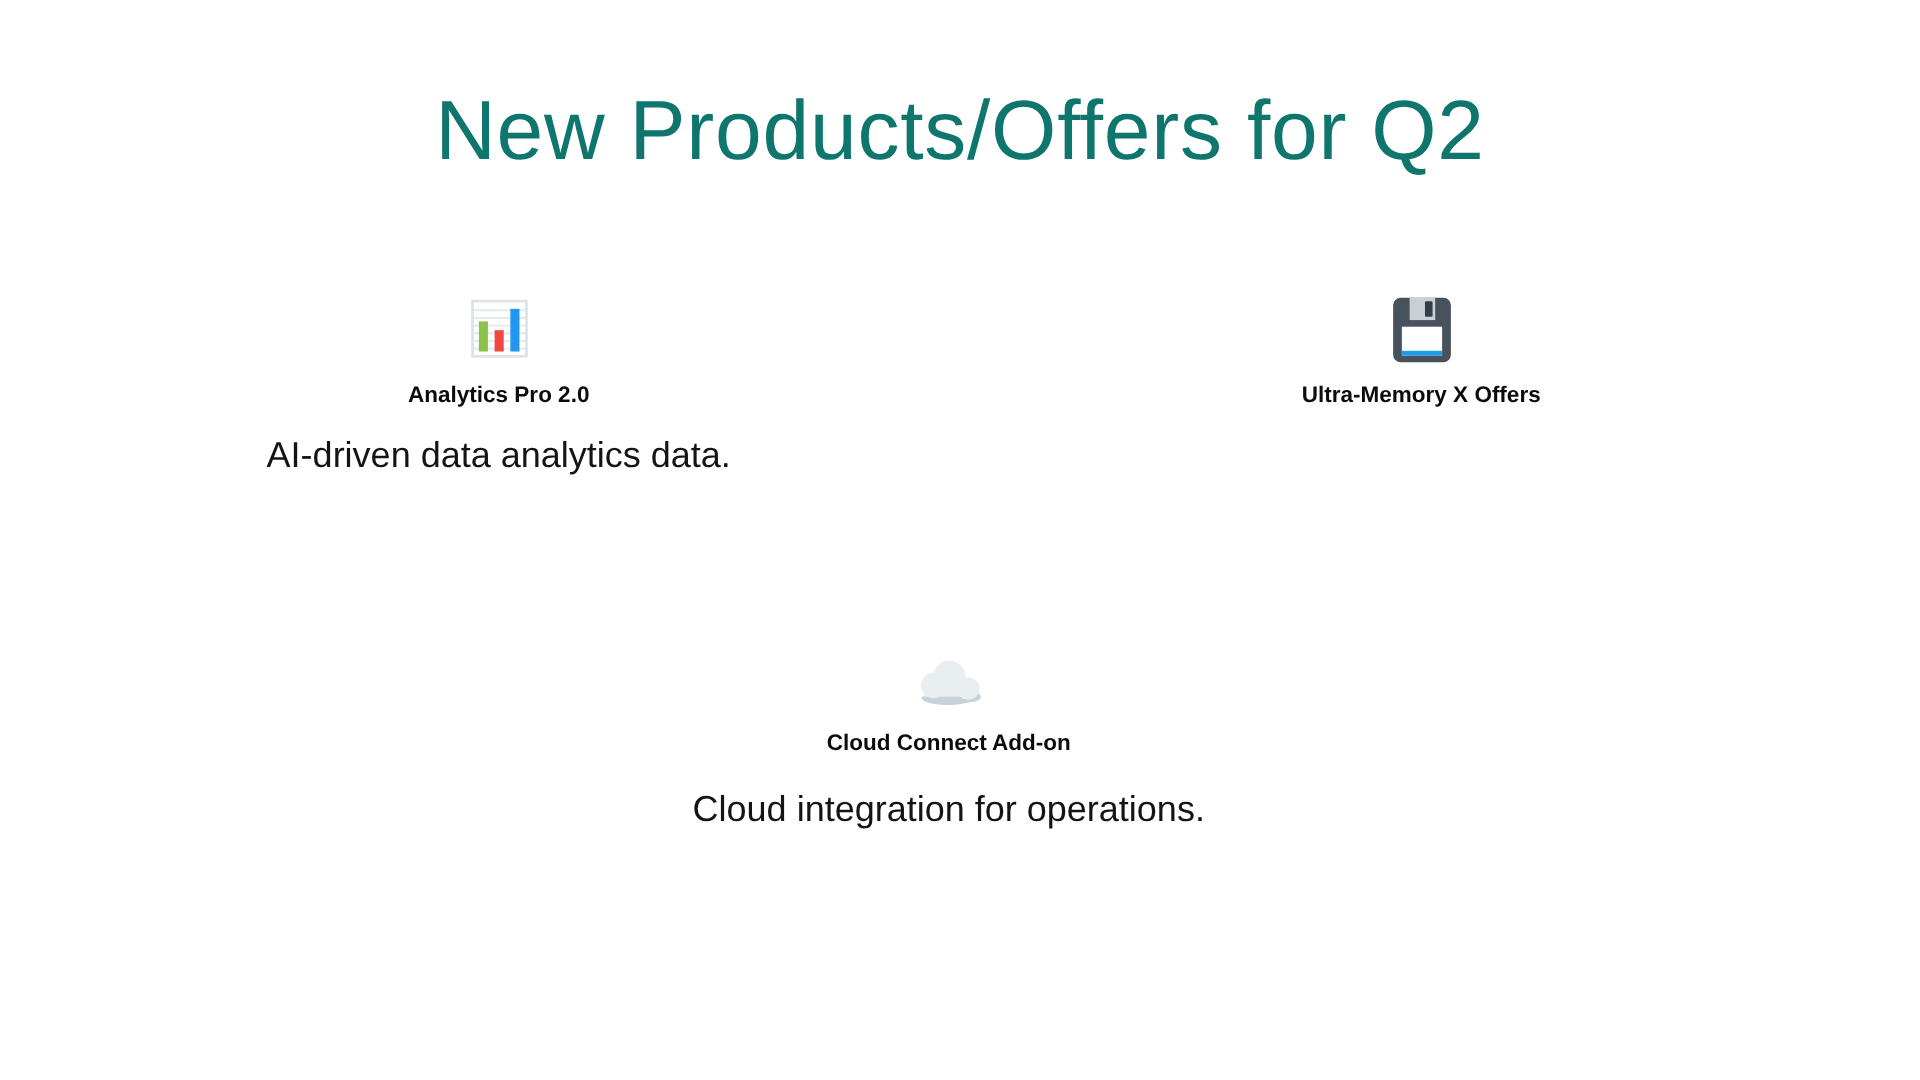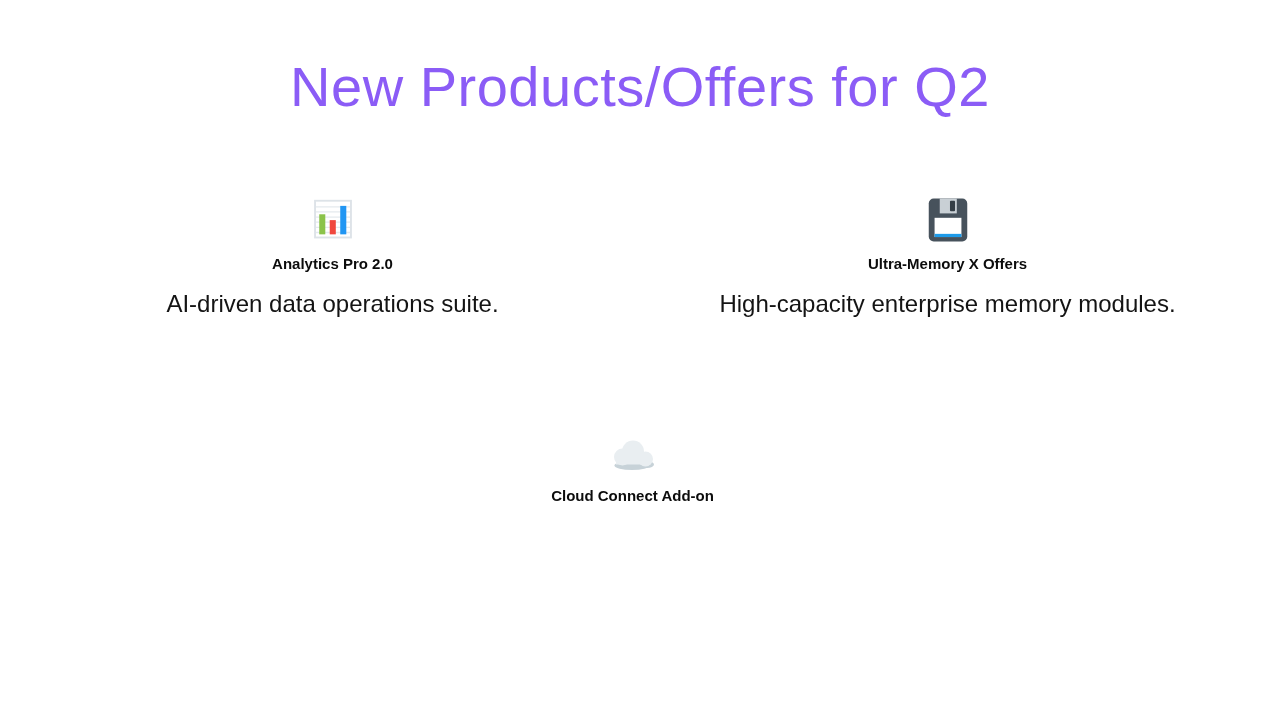--- a/index.html
+++ b/index.html
@@ -18,21 +18,21 @@
   }
   .slide-title {
     position: absolute;
     top: 54px;
     left: 0;
     right: 0;
     text-align: center;
     font-size: 56px;
     font-weight: 400;
     letter-spacing: 0.5px;
-    color: #8b5cf6;
+    color: #0f766e;
     margin: 0;
   }
   .features-row {
     position: absolute;
     top: 198px;
     left: 25px;
     right: 25px;
     display: flex;
   }
   .features-row .feature {
@@ -104,50 +104,50 @@
             <line x1="3.4" y1="20.4" x2="32.6" y2="20.4"></line>
             <line x1="3.4" y1="24.8" x2="32.6" y2="24.8"></line>
             <line x1="3.4" y1="29.2" x2="32.6" y2="29.2"></line>
           </g>
           <rect x="6.2" y="13.6" width="5.2" height="17.2" fill="#8BC34A"></rect>
           <rect x="15.2" y="18.6" width="5.2" height="12.2" fill="#F0483E"></rect>
           <rect x="24.2" y="6.4" width="5.2" height="24.4" fill="#2196F3"></rect>
         </svg>
       </div>
       <div class="feature-name">Analytics Pro 2.0</div>
-      <div class="feature-desc">AI-driven data operations suite.</div>
+      <div class="feature-desc">AI-driven data analytics data.</div>
     </div>
 
     <div class="feature">
       <div class="feature-icon">
         <svg width="40" height="44" viewBox="0 0 36 40" aria-hidden="true">
           <rect x="0.5" y="0.5" width="35" height="39" rx="4.5" fill="#47525C"></rect>
           <rect x="10.5" y="0.5" width="15.5" height="13.5" fill="#C9D0D5"></rect>
           <rect x="19.8" y="2.6" width="4.6" height="9.4" rx="0.8" fill="#343E46"></rect>
           <rect x="5.8" y="18" width="24.4" height="17.5" fill="#ffffff"></rect>
           <rect x="5.8" y="32.6" width="24.4" height="2.9" fill="#1E9BE9"></rect>
         </svg>
       </div>
       <div class="feature-name">Ultra-Memory X Offers</div>
-      <div class="feature-desc">High-capacity enterprise memory modules.</div>
     </div>
 
   </div>
 
   <div class="features-row-2">
 
     <div class="feature">
       <div class="feature-icon">
         <svg width="48" height="34" viewBox="0 0 48 34" aria-hidden="true">
           <ellipse cx="23" cy="27.5" rx="17.5" ry="4.5" fill="#C7D2D8"></ellipse>
           <ellipse cx="38" cy="26.5" rx="7" ry="3.5" fill="#C7D2D8"></ellipse>
           <circle cx="13.5" cy="19" r="8.5" fill="#E9EEF1"></circle>
           <circle cx="24" cy="13.5" r="11" fill="#E9EEF1"></circle>
           <circle cx="36.5" cy="21" r="7.5" fill="#E9EEF1"></circle>
           <rect x="7" y="17" width="34" height="9.5" fill="#E9EEF1"></rect>
         </svg>
       </div>
       <div class="feature-name">Cloud Connect Add-on</div>
+      <div class="feature-desc">Cloud integration for operations.</div>
     </div>
 
   </div>
 
 </div>
 
 </body></html>

